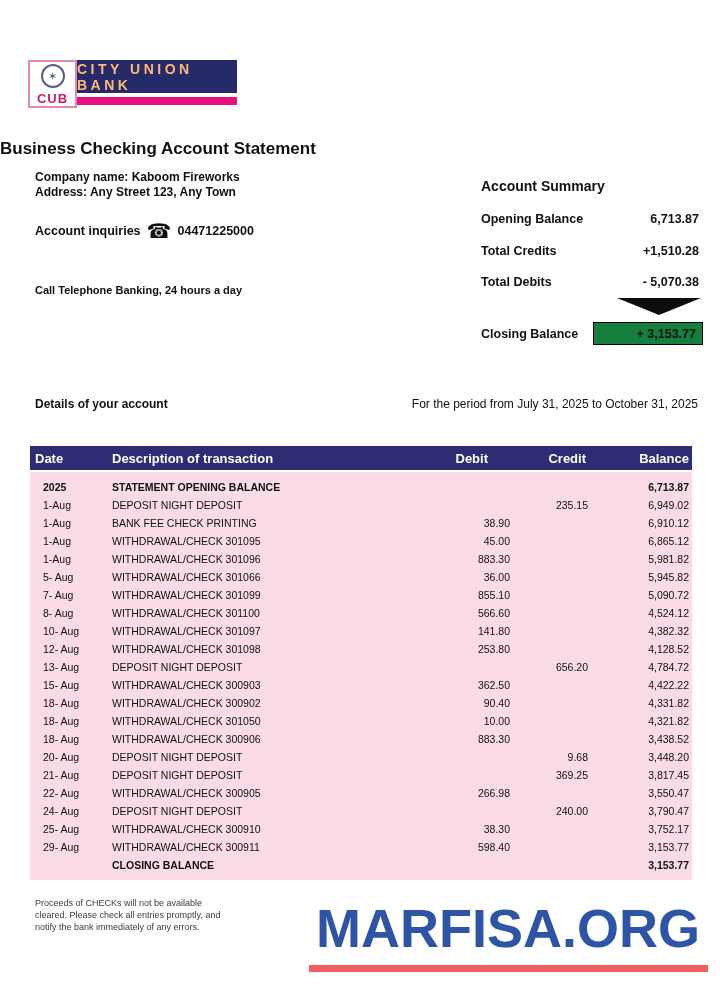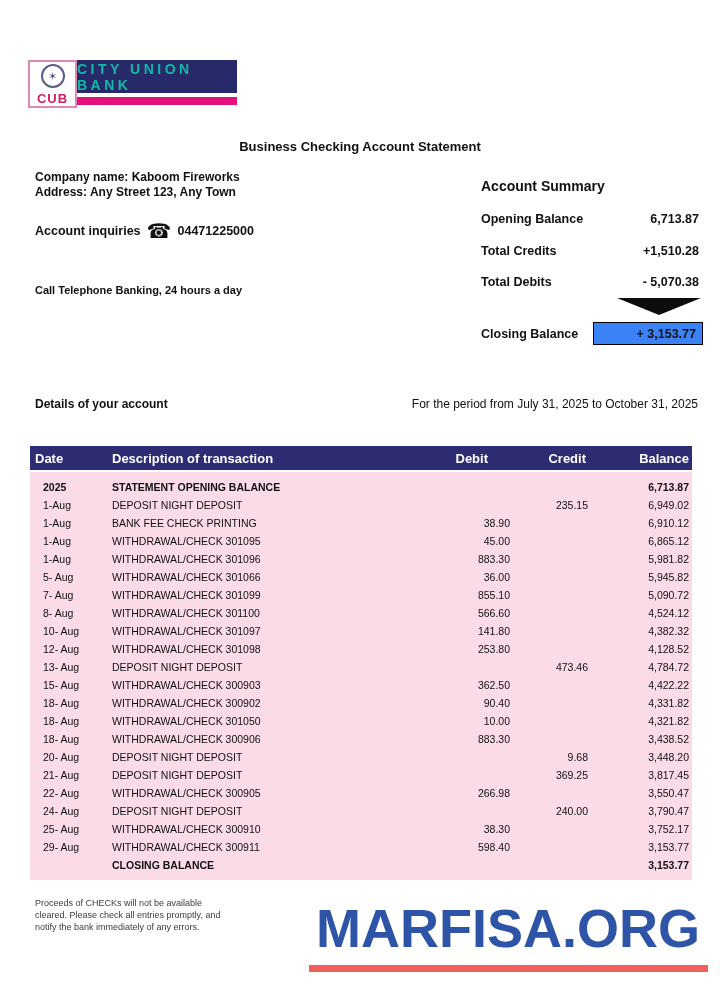--- a/index.html
+++ b/index.html
@@ -15,40 +15,40 @@
   html,body{background:#fff;}
   body{font-family:"Liberation Sans",sans-serif;color:#111;}
   .page{position:relative;width:720px;height:1000px;background:#fff;overflow:hidden;}
 
   
   .logo{position:absolute;left:28px;top:60px;display:flex;height:48px;}
   .logo-white{width:49px;height:48px;background:#fff;border:2px solid #e388b2;display:flex;flex-direction:column;align-items:center;justify-content:space-between;padding:2px 0 1px;}
   .seal{width:24px;height:24px;border-radius:50%;border:2px solid #5a5d86;display:flex;align-items:center;justify-content:center;color:#5a5d86;font-size:11px;line-height:1;}
   .cub{color:var(--cub-red);font-weight:bold;font-size:13px;letter-spacing:1px;line-height:13px;}
   .logo-right{display:flex;flex-direction:column;}
-  .logo-navy{width:160px;height:33px;background:var(--logo-navy);color:#14b8a6;font-weight:bold;font-size:14px;letter-spacing:3.5px;display:flex;align-items:center;justify-content:center;}
+  .logo-navy{width:160px;height:33px;background:var(--logo-navy);color:#fdba74;font-weight:bold;font-size:14px;letter-spacing:3.5px;display:flex;align-items:center;justify-content:center;}
   .logo-gap{height:4px;background:#fff;}
   .logo-stripe{width:160px;height:8px;background:var(--logo-magenta);}
 
   
-  .doc-title{position:absolute;left:0;top:139px;width:720px;text-align:center;font-weight:bold;font-size:13px;}
+  .doc-title{position:absolute;left:0;top:139px;width:720px;text-align:left;font-weight:bold;font-size:17px;}
   .company-block{position:absolute;left:35px;top:170px;font-weight:bold;font-size:12px;line-height:15px;}
   .inquiries{position:absolute;left:35px;top:224px;font-weight:bold;font-size:12.5px;display:flex;align-items:center;gap:6px;}
   .phone-icon{font-size:20px;line-height:14px;font-family:"DejaVu Sans",sans-serif;}
   .tel-banking{position:absolute;left:35px;top:284px;font-weight:bold;font-size:11px;}
 
   
   .summary{position:absolute;left:481px;top:178px;width:221px;}
   .summary-heading{font-weight:bold;font-size:14px;}
   .summary-row{position:absolute;left:0;width:221px;display:flex;justify-content:space-between;font-weight:bold;font-size:12.5px;}
   .summary-row .val{text-align:right;padding-right:3px;}
   .sum-r0{top:34px;} .sum-r1{top:66px;} .sum-r2{top:97px;}
   .triangle{position:absolute;top:120px;left:136px;width:0;height:0;border-left:42px solid transparent;border-right:42px solid transparent;border-top:17px solid #0d0d0d;}
   .closing-label{position:absolute;top:149px;left:0;font-weight:bold;font-size:12.5px;}
-  .closing-box{position:absolute;top:144px;left:112px;width:110px;height:23px;border:1.5px solid #000;background:#3b82f6;display:flex;align-items:center;justify-content:flex-end;padding-right:6px;font-weight:bold;font-size:12.5px;}
+  .closing-box{position:absolute;top:144px;left:112px;width:110px;height:23px;border:1.5px solid #000;background:#15803d;display:flex;align-items:center;justify-content:flex-end;padding-right:6px;font-weight:bold;font-size:12.5px;}
 
   
   .details-heading{position:absolute;left:35px;top:397px;font-weight:bold;font-size:12px;}
   .period{position:absolute;right:22px;top:397px;font-size:12px;}
 
   
   .ttable{position:absolute;left:30px;top:446px;width:662px;}
   .thead{display:grid;grid-template-columns:82px 308px 92px 78px 102px;background:var(--header-navy);color:#fff;font-weight:bold;font-size:13px;height:26px;line-height:26px;border-bottom:2px solid #fff;}
   .thead .h-date{padding-left:5px;}
   .thead .h-debit{text-align:right;padding-right:24px;}
@@ -196,21 +196,21 @@
           <div class="cell c-date">12- Aug</div>
           <div class="cell c-desc">WITHDRAWAL/CHECK 301098</div>
           <div class="cell c-debit">253.80</div>
           <div class="cell c-credit"></div>
           <div class="cell c-balance">4,128.52</div>
         </div>
         <div class="trow">
           <div class="cell c-date">13- Aug</div>
           <div class="cell c-desc">DEPOSIT NIGHT DEPOSIT</div>
           <div class="cell c-debit"></div>
-          <div class="cell c-credit">473.46</div>
+          <div class="cell c-credit">656.20</div>
           <div class="cell c-balance">4,784.72</div>
         </div>
         <div class="trow">
           <div class="cell c-date">15- Aug</div>
           <div class="cell c-desc">WITHDRAWAL/CHECK 300903</div>
           <div class="cell c-debit">362.50</div>
           <div class="cell c-credit"></div>
           <div class="cell c-balance">4,422.22</div>
         </div>
         <div class="trow">

